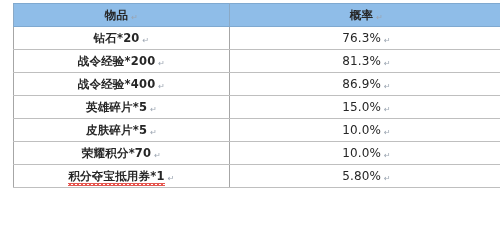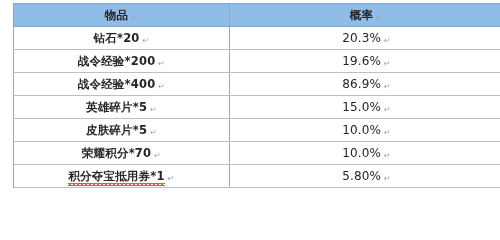--- a/index.html
+++ b/index.html
@@ -133,25 +133,25 @@
         </th>
         <th>
           <span class="cell-inner"><span>概率</span><span class="pilcrow">↵</span></span>
         </th>
       </tr>
     </thead>
 
     <tbody id="table-body">
         <tr>
           <td class="cell-item"><span class="cell-inner"><span>钻石*20</span><span class="pilcrow">↵</span></span></td>
-          <td class="cell-prob"><span class="cell-inner"><span>20.3%</span><span class="pilcrow">↵</span></span></td>
+          <td class="cell-prob"><span class="cell-inner"><span>76.3%</span><span class="pilcrow">↵</span></span></td>
         </tr>
         <tr>
           <td class="cell-item"><span class="cell-inner"><span>战令经验*200</span><span class="pilcrow">↵</span></span></td>
-          <td class="cell-prob"><span class="cell-inner"><span>19.6%</span><span class="pilcrow">↵</span></span></td>
+          <td class="cell-prob"><span class="cell-inner"><span>81.3%</span><span class="pilcrow">↵</span></span></td>
         </tr>
         <tr>
           <td class="cell-item"><span class="cell-inner"><span>战令经验*400</span><span class="pilcrow">↵</span></span></td>
           <td class="cell-prob"><span class="cell-inner"><span>86.9%</span><span class="pilcrow">↵</span></span></td>
         </tr>
         <tr>
           <td class="cell-item"><span class="cell-inner"><span>英雄碎片*5</span><span class="pilcrow">↵</span></span></td>
           <td class="cell-prob"><span class="cell-inner"><span>15.0%</span><span class="pilcrow">↵</span></span></td>
         </tr>
         <tr>

